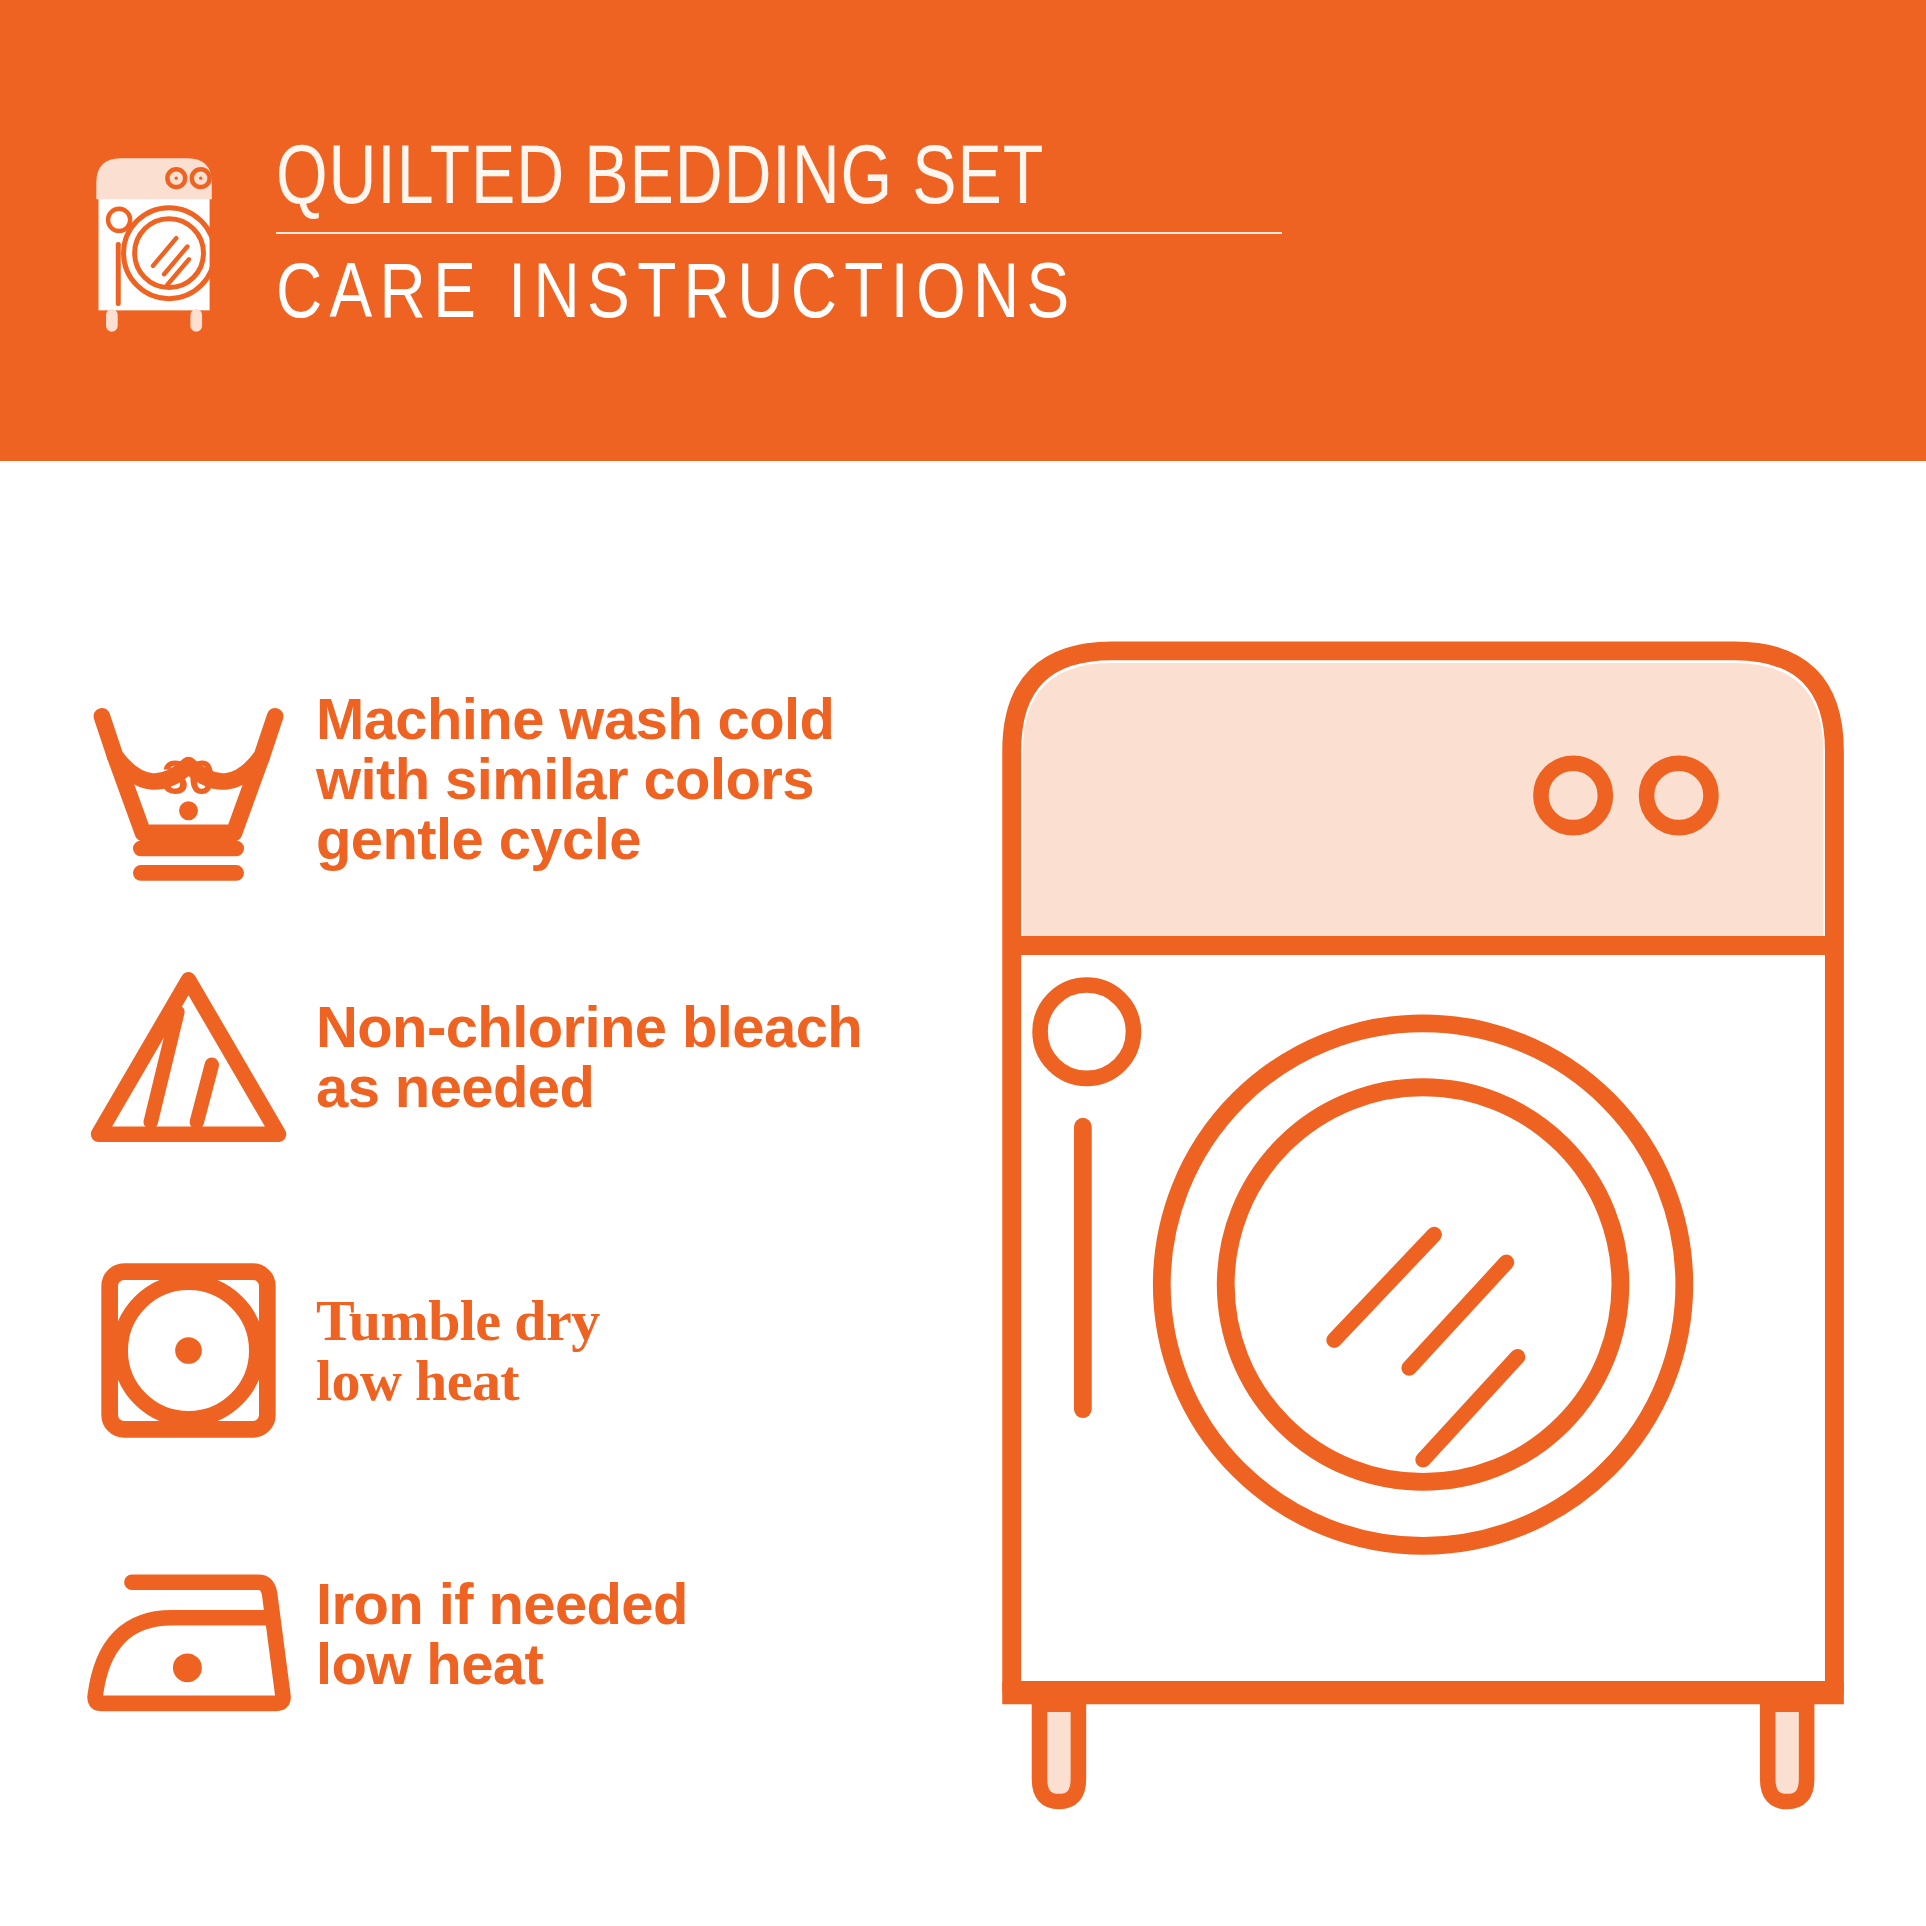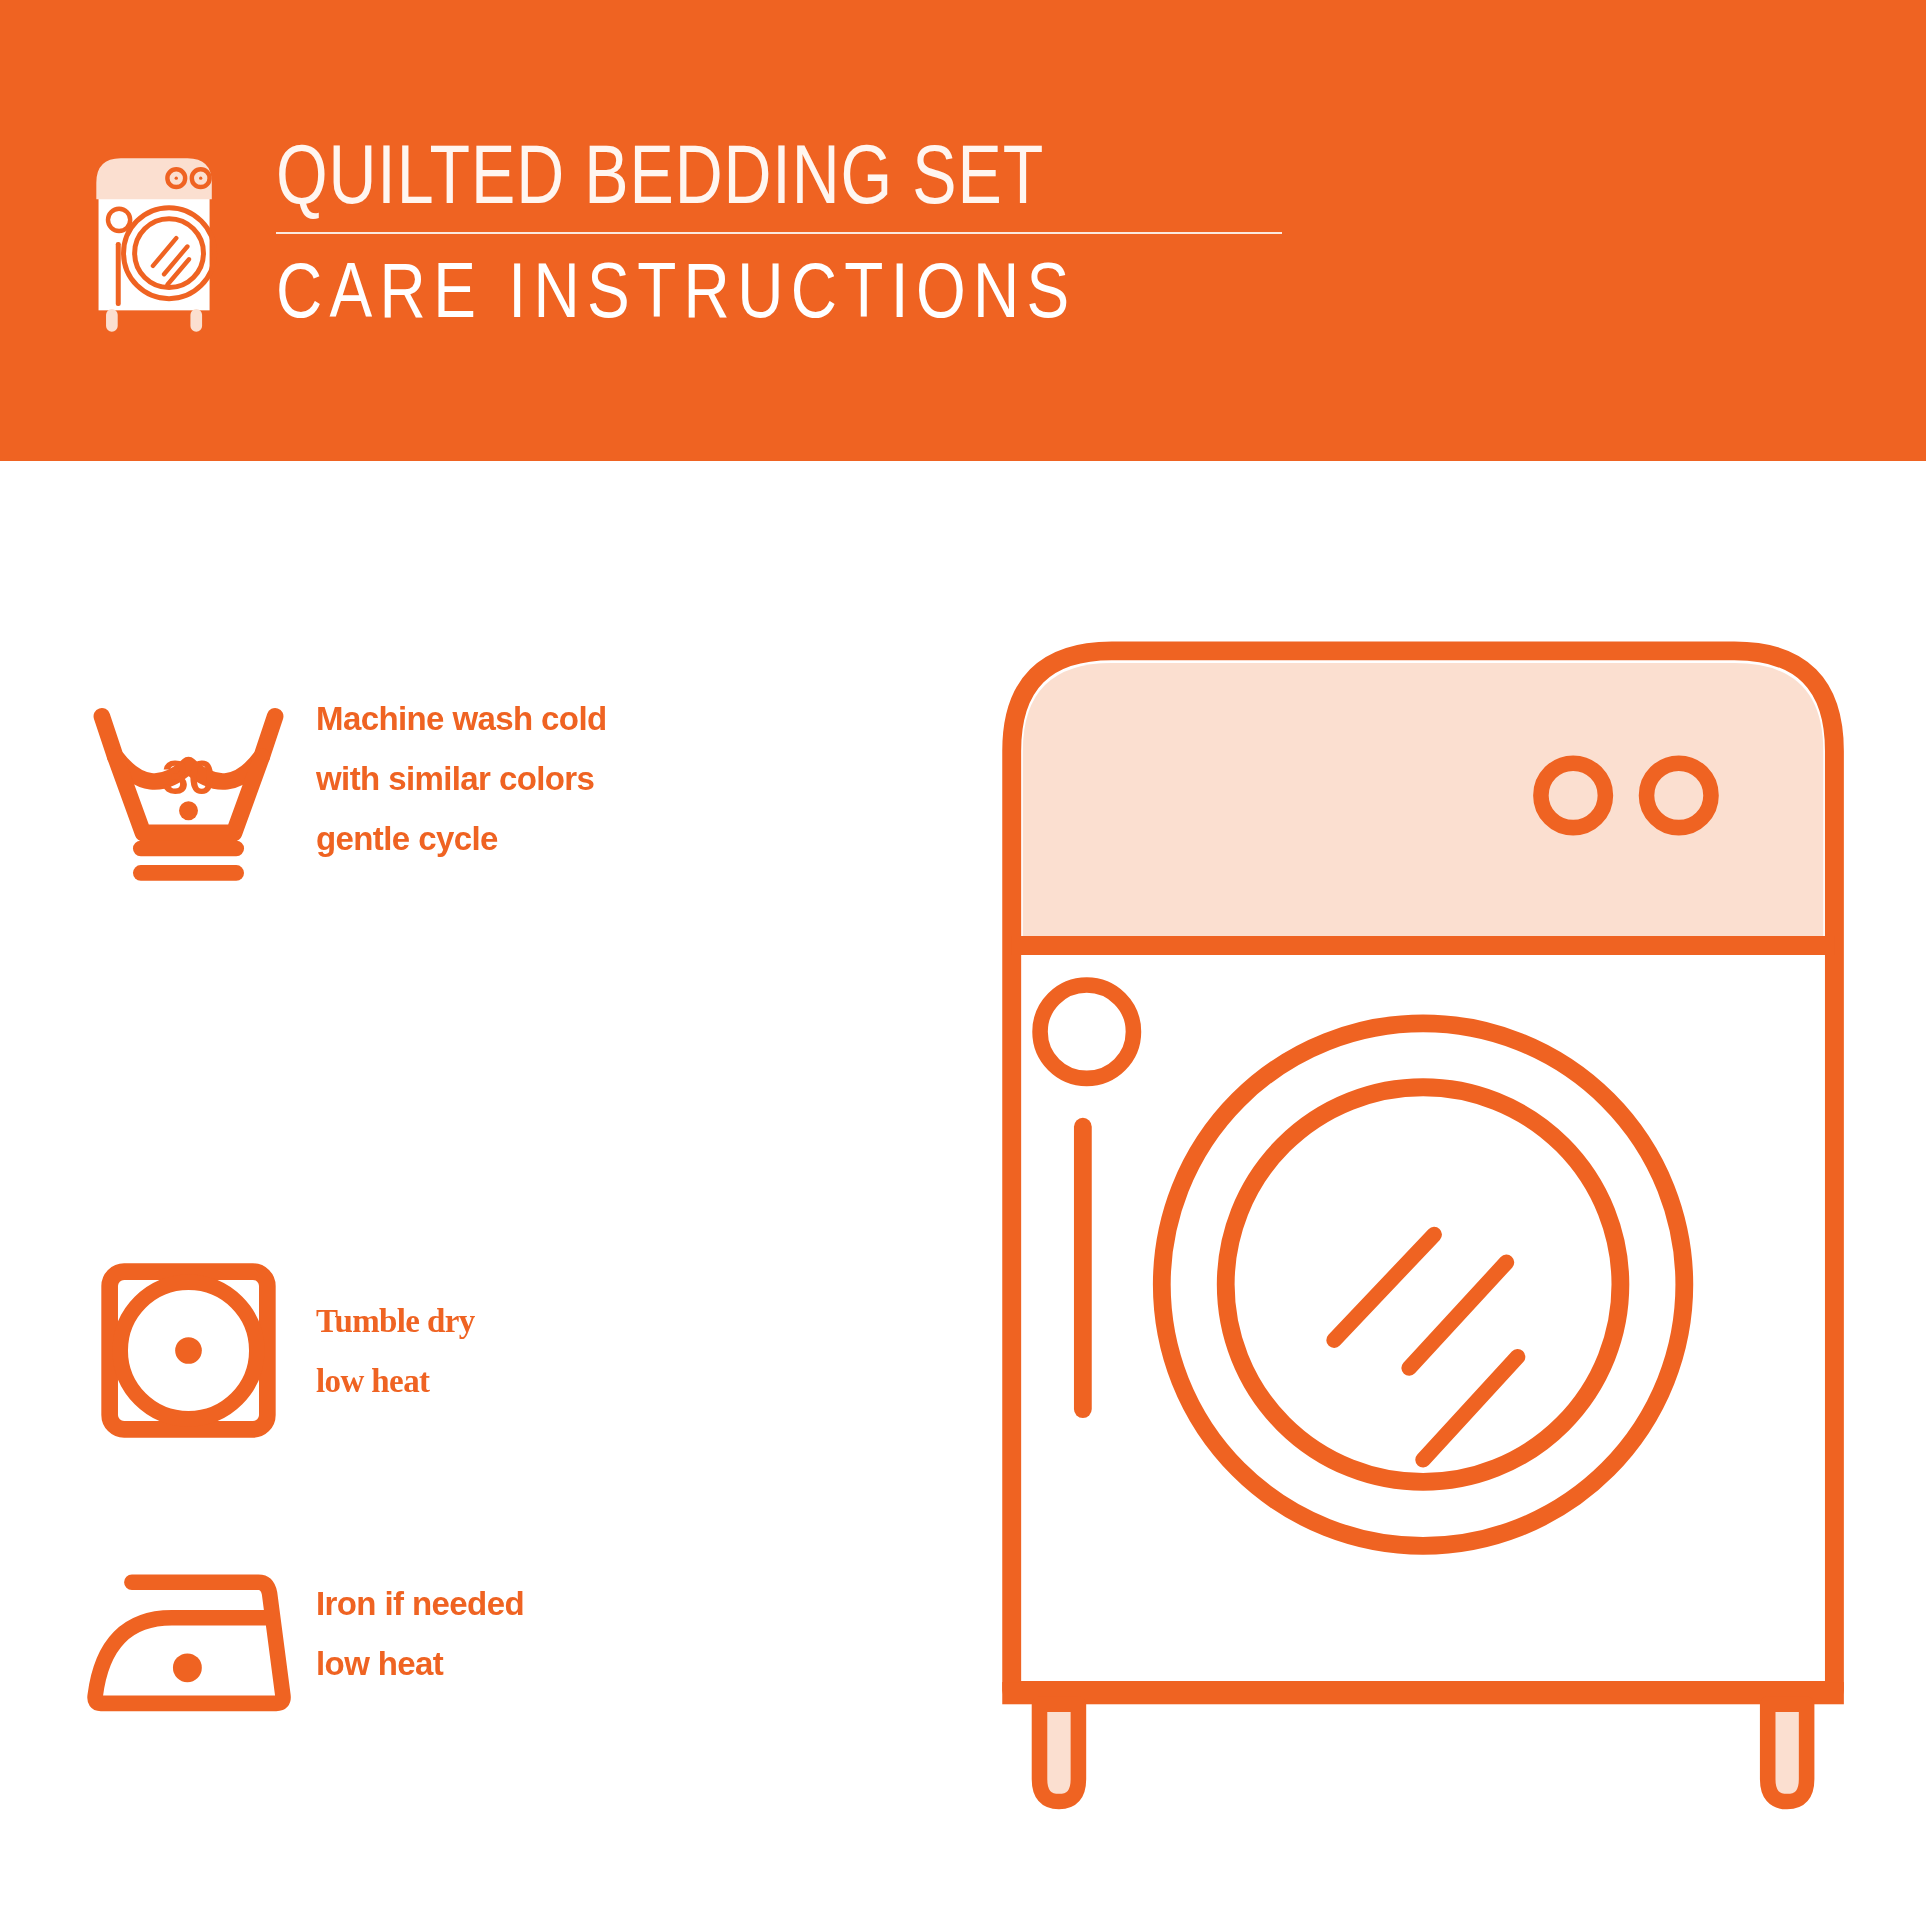--- a/index.html
+++ b/index.html
@@ -65,21 +65,21 @@
   .row-2{top:589px;height:233px;font-family:Liberation Serif, serif;}
   .row-3{top:878px;height:222px;}
 
   .symbol-box{
     flex:0 0 211px;width:211px;height:211px;
     display:flex;align-items:center;justify-content:center;
   }
   .instruction-text{
     margin-left:22px;
     color:#EF6322;
-    font-size:33px;
+    font-size:58px;
     line-height:60px;
     font-weight:700;
     letter-spacing:-0.6px;
     white-space:pre-line;
   }
 
   
   #machine-illustration{
     position:absolute;left:945px;top:623px;width:945px;height:1212px;
   }
@@ -140,20 +140,31 @@
         <line x1="104" y1="360" x2="276" y2="360" stroke="#EF6322" stroke-width="28" stroke-linecap="round"></line>
         <text x="190" y="218" font-family="'Liberation Sans',sans-serif" font-size="86" font-weight="700" fill="#EF6322" text-anchor="middle">30</text>
         <circle cx="190" cy="248" r="17" fill="#EF6322"></circle>
       </svg>
     </div>
     <div class="instruction-text">Machine wash cold
 with similar colors
 gentle cycle</div>
   </div>
 
+  <div class="instruction-row row-1">
+    <div class="symbol-box">
+      <svg viewBox="0 0 380 380" width="211" height="211" xmlns="http://www.w3.org/2000/svg">
+        <path d="M190 52 L352 330 L28 330 Z" fill="none" stroke="#EF6322" stroke-width="28" stroke-linejoin="round"></path>
+        <line x1="170" y1="110" x2="122" y2="308" stroke="#EF6322" stroke-width="26" stroke-linecap="round"></line>
+        <line x1="232" y1="205" x2="205" y2="308" stroke="#EF6322" stroke-width="26" stroke-linecap="round"></line>
+      </svg>
+    </div>
+    <div class="instruction-text">Non-chlorine bleach
+as needed</div>
+  </div>
 
   <div class="instruction-row row-2">
     <div class="symbol-box">
       <svg viewBox="0 0 380 380" width="211" height="211" xmlns="http://www.w3.org/2000/svg">
         <rect x="48" y="48" width="284" height="284" rx="26" fill="none" stroke="#EF6322" stroke-width="30"></rect>
         <circle cx="190" cy="190" r="123" fill="none" stroke="#EF6322" stroke-width="28"></circle>
         <circle cx="190" cy="190" r="24" fill="#EF6322"></circle>
       </svg>
     </div>
     <div class="instruction-text">Tumble dry

